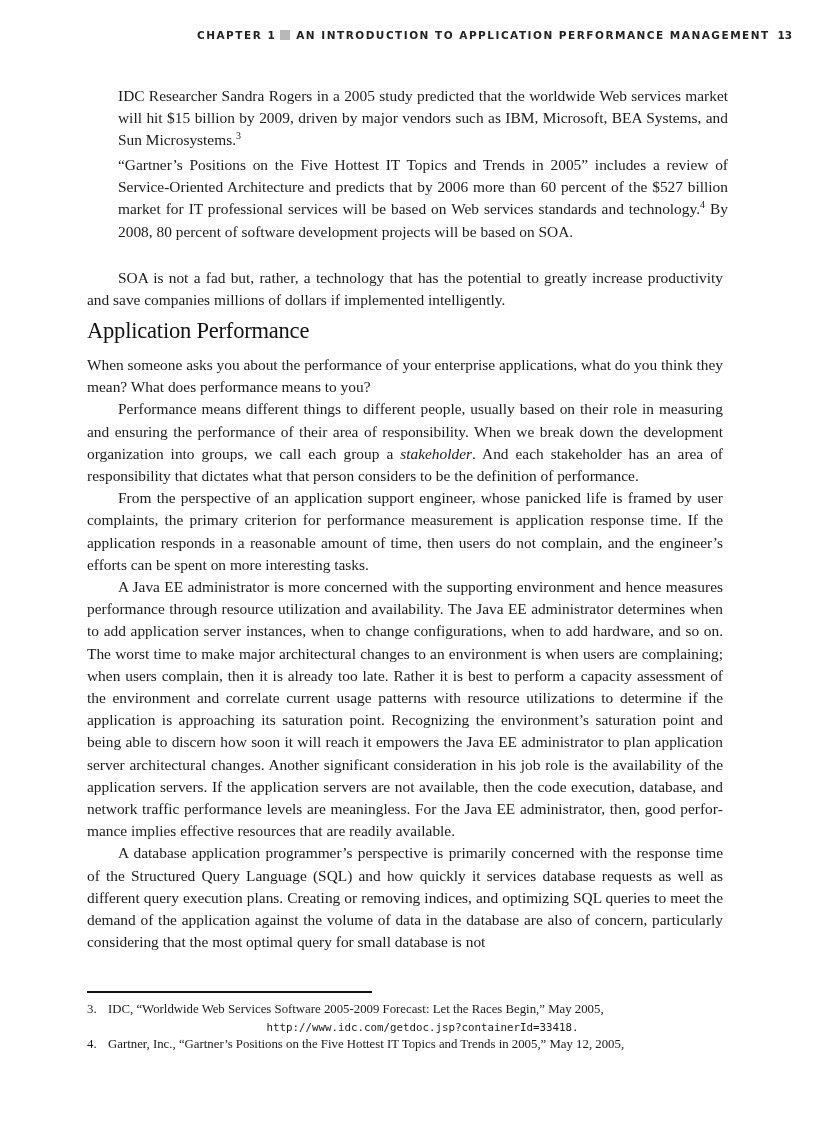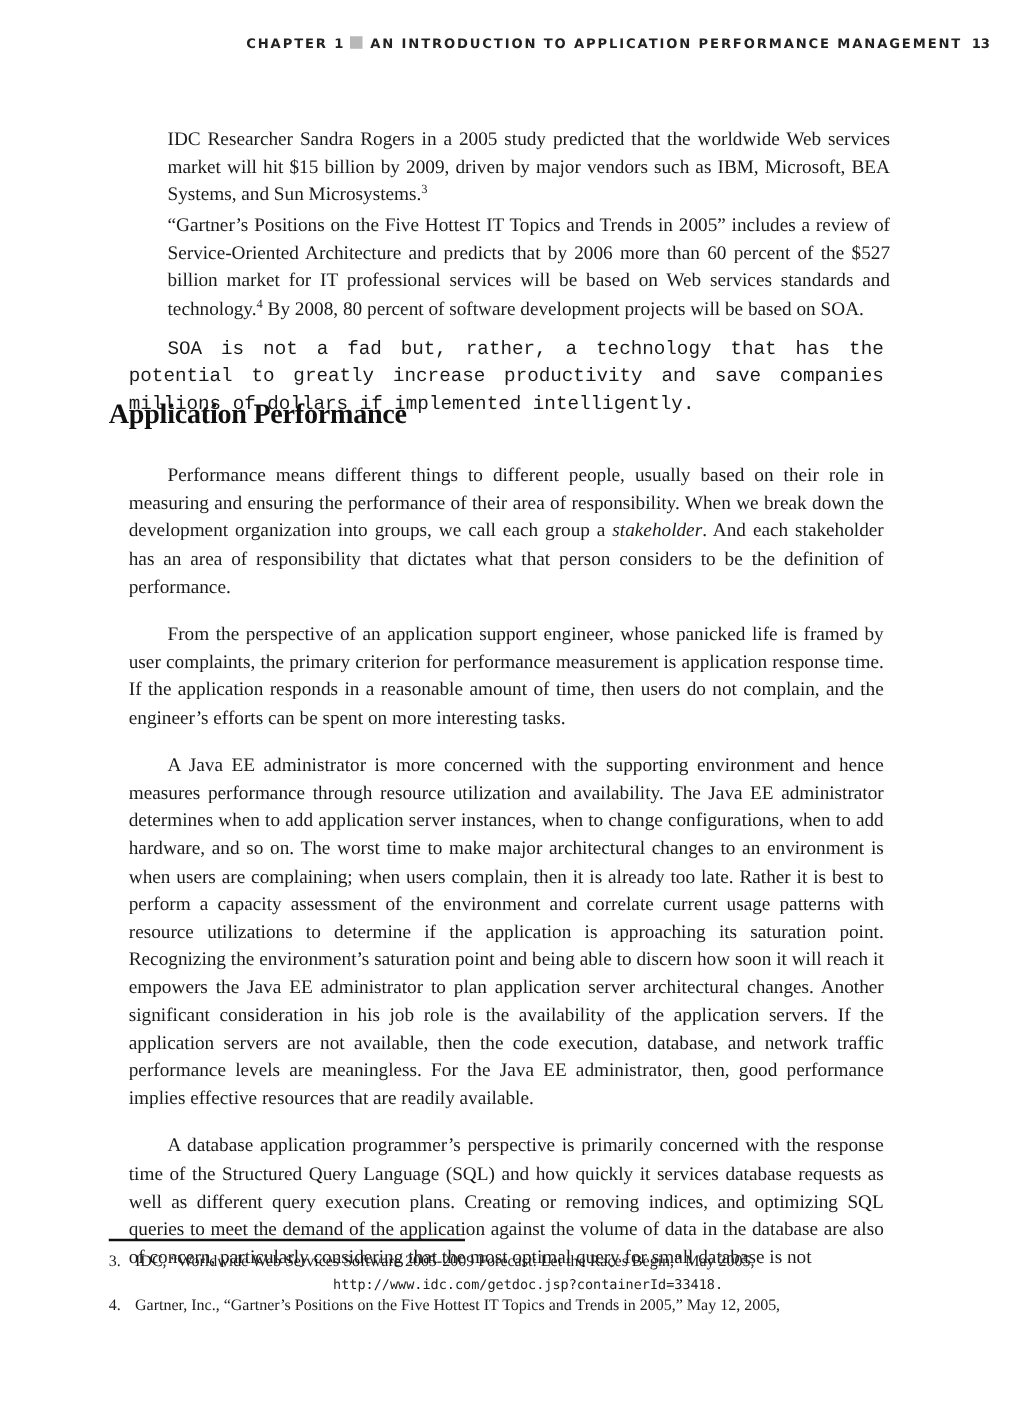--- a/index.html
+++ b/index.html
@@ -13,30 +13,30 @@
   .running-head .sep {
     display: inline-block; width: 10px; height: 10px; background: #b8b8b8;
     vertical-align: -1px; margin: 0 6px 0 4px;
   }
   .running-head .page-num { position: absolute; right: 0; top: 0; letter-spacing: 0; }
 
   .text {
     font-family: "Liberation Serif", serif; font-size: 15.4px; line-height: 22.2px; color: #1a1a1a;
   }
   .quote { position: absolute; left: 118px; width: 610px; }
-  .p { margin: 16px; text-align: justify; }
+  .p { margin: 0; text-align: justify; }
   .indent { text-indent: 31px; }
 
   .block-quote1 { top: 85px; }
   .block-quote2 { top: 154px; }
-  .soa-para { position: absolute; left: 87px; width: 636px; top: 252px; font-family: Liberation Mono, monospace; }
+  .soa-para { position: absolute; left: 87px; width: 636px; top: 267px; }
 
   .section-title {
     position: absolute; left: 87px; top: 318px; margin: 0;
-    font-family: "Liberation Serif", serif; font-weight: bold; font-size: 22.5px; color: #111;
+    font-family: "Liberation Serif", serif; font-weight: normal; font-size: 22.5px; color: #111;
     letter-spacing: -0.2px;
   }
   .body-text { position: absolute; left: 87px; top: 354px; width: 636px; }
 
   sup { font-size: 10px; line-height: 0; vertical-align: 6px; }
   em { font-style: italic; }
 
   .footnote-rule { position: absolute; left: 87px; top: 991px; width: 285px; height: 1.5px; background: #111; }
   .footnotes {
     position: absolute; left: 87px; top: 1001px; width: 650px;
@@ -64,20 +64,21 @@
   <p class="p"><span>“Gartner’s Positions on the Five Hottest IT Topics and Trends in 2005” includes a review of Service-Oriented Architecture and predicts that by 2006 more than 60 percent of the $527 billion market for IT professional services will be based on Web services standards and technology.</span><sup>4</sup><span> By 2008, 80 percent of software development projects will be based on SOA.</span></p>
 </div>
 
 <div class="text soa-para">
   <p class="p indent">SOA is not a fad but, rather, a technology that has the potential to greatly increase productivity and save companies millions of dollars if implemented intelligently.</p>
 </div>
 
 <h2 class="section-title">Application Performance</h2>
 
 <div class="text body-text">
+  <p class="p">When someone asks you about the performance of your enterprise applications, what do you think they mean? What does performance means to you?</p>
   <p class="p indent"><span>Performance means different things to different people, usually based on their role in measuring and ensuring the performance of their area of responsibility. When we break down the development organization into groups, we call each group a </span><em>stakeholder</em><span>. And each stake­holder has an area of responsibility that dictates what that person considers to be the definition of performance.</span></p>
   <p class="p indent">From the perspective of an application support engineer, whose panicked life is framed by user complaints, the primary criterion for performance measurement is application response time. If the application responds in a reasonable amount of time, then users do not complain, and the engineer’s efforts can be spent on more interesting tasks.</p>
   <p class="p indent">A Java EE administrator is more concerned with the supporting environment and hence measures performance through resource utilization and availability. The Java EE administrator determines when to add application server instances, when to change configurations, when to add hardware, and so on. The worst time to make major architectural changes to an environ­ment is when users are complaining; when users complain, then it is already too late. Rather it is best to perform a capacity assessment of the environment and correlate current usage patterns with resource utilizations to determine if the application is approaching its saturation point. Recognizing the environment’s saturation point and being able to discern how soon it will reach it empowers the Java EE administrator to plan application server architectural changes. Another significant consideration in his job role is the availability of the application servers. If the application servers are not available, then the code execution, database, and network traffic performance levels are meaningless. For the Java EE administrator, then, good perfor­mance implies effective resources that are readily available.</p>
   <p class="p indent">A database application programmer’s perspective is primarily concerned with the response time of the Structured Query Language (SQL) and how quickly it services database requests as well as different query execution plans. Creating or removing indices, and optimizing SQL queries to meet the demand of the application against the volume of data in the database are also of concern, particularly considering that the most optimal query for small database is not</p>
 </div>
 
 <div class="footnote-rule"></div>
 
 <div class="footnotes">
   <div class="fn">

